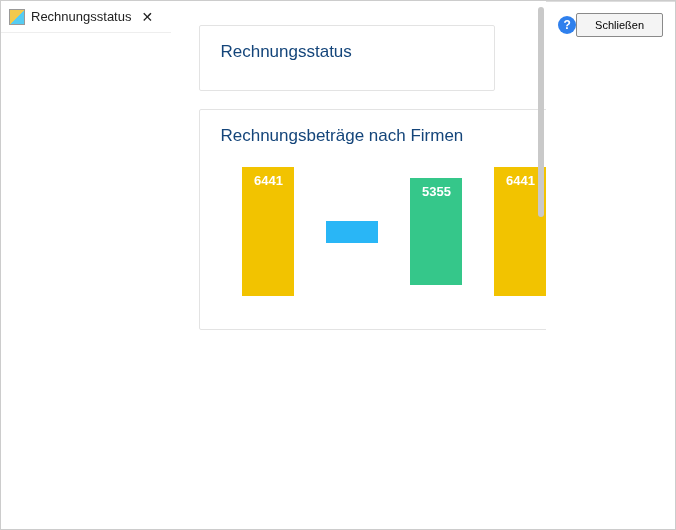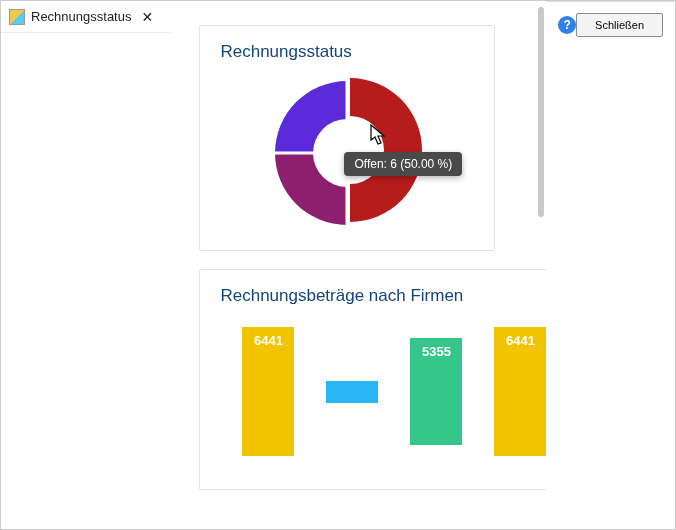--- a/index.html
+++ b/index.html
@@ -37,39 +37,20 @@
     <div class="app-icon"></div>
     <div class="title">Rechnungsstatus</div>
     <div class="close">✕</div>
   </div>
 
   <div class="content-wrap">
     <div class="content">
 
       <div class="panel narrow">
         <div class="panel-title">Rechnungsstatus</div>
-        <div class="donut-wrap">
-          <svg width="190" height="160" viewBox="0 0 190 160">
-            <g transform="translate(95,83)">
-
-              <path d="M 0 -72 A 72 72 0 0 1 0 72 L 0 34 A 34 34 0 0 0 0 -34 Z" fill="#B71C1C" transform="translate(3,-3)"></path>
-
-              <path d="M 0 72 A 72 72 0 0 1 -72 0 L -34 0 A 34 34 0 0 0 0 34 Z" fill="#8E1E6E"></path>
-
-              <path d="M -72 0 A 72 72 0 0 1 0 -72 L 0 -34 A 34 34 0 0 0 -34 0 Z" fill="#5B2BD9"></path>
-
-              <line x1="0" y1="-78" x2="0" y2="78" stroke="#fff" stroke-width="3"></line>
-              <line x1="-78" y1="0" x2="0" y2="0" stroke="#fff" stroke-width="3"></line>
-            </g>
-          </svg>
-          <svg class="cursor" width="18" height="22" viewBox="0 0 18 22">
-            <path d="M1 1 L1 16 L5 13 L8 20 L11 19 L8 12 L14 12 Z" fill="#fff" stroke="#000" stroke-width="1.2"></path>
-          </svg>
-          <div class="tooltip">Offen: 6 (50.00 %)</div>
-        </div>
       </div>
 
       <div class="panel wide">
         <div class="panel-title">Rechnungsbeträge nach Firmen</div>
         <div class="bars" id="bars">
             <div class="bar" style="height: 129px; background: rgb(242, 195, 0);">
               <div class="bar-label">6441</div>
             </div>
             <div class="bar" style="height: 22px; background: rgb(41, 182, 246);">
               <div class="bar-label"></div>

